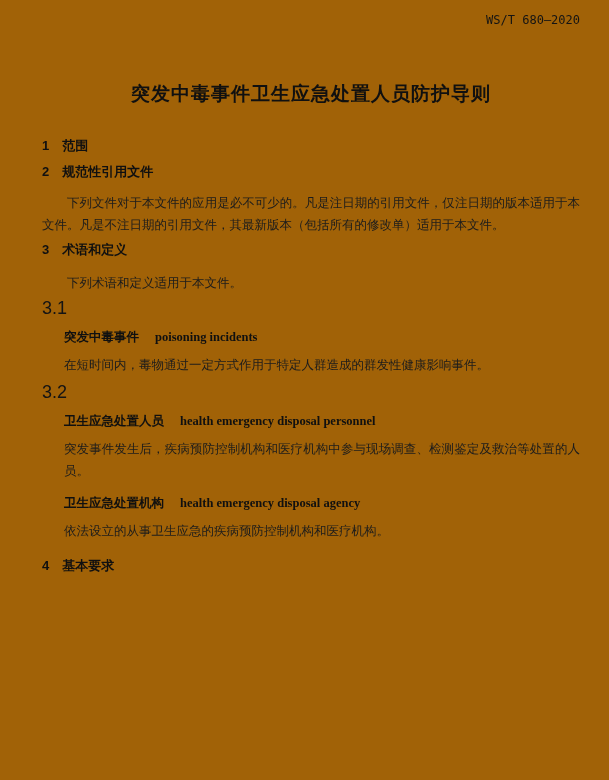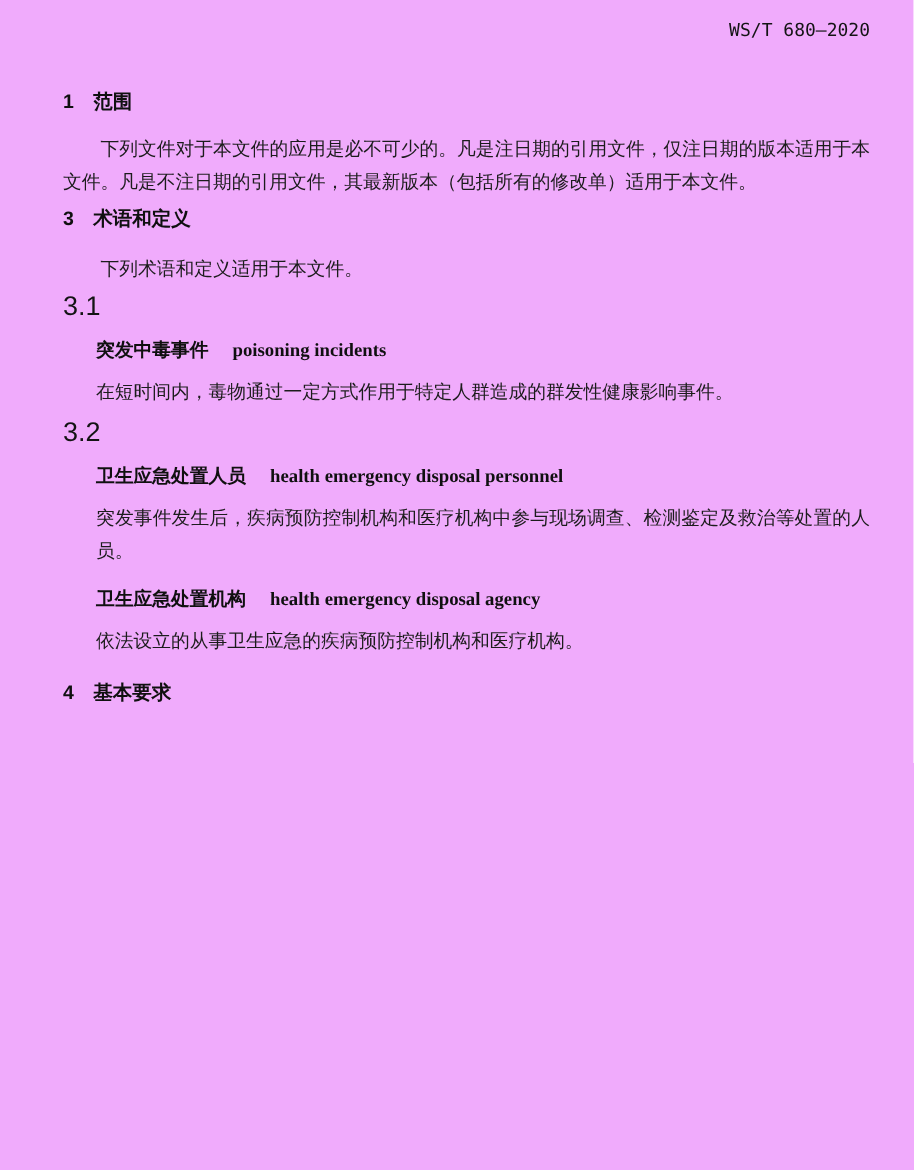--- a/index.html
+++ b/index.html
@@ -5,21 +5,21 @@
   html, body {
     margin: 0;
     padding: 0;
     background: #ffffff;
   }
   .page {
     position: relative;
     width: 609px;
     height: 780px;
     box-sizing: border-box;
-    background: #f0abfc;
+    background: #a16207;
     padding: 12px 29px 0 42px;
     font-family: "Liberation Serif", serif;
     color: #1c1c1c;
     overflow: hidden;
   }
   .doc-header {
     text-align: right;
     font-family: "DejaVu Sans Mono", monospace;
     font-size: 12px;
     line-height: 16px;
@@ -95,25 +95,29 @@
 </style>
 </head>
 <body>
 
 <div class="page">
 
   <div class="doc-header">
     <span class="doc-number">WS/T 680—2020</span>
   </div>
 
+  <h1 class="doc-title">突发中毒事件卫生应急处置人员防护导则</h1>
 
   <div class="sec-heading mt-h1">
     <span class="sec-num">1</span><span>范围</span>
   </div>
 
+  <div class="sec-heading mt-h2">
+    <span class="sec-num">2</span><span>规范性引用文件</span>
+  </div>
   <div class="body-block mt-p2">
     <p class="para">下列文件对于本文件的应用是必不可少的。凡是注日期的引用文件，仅注日期的版本适用于本文件。凡是不注日期的引用文件，其最新版本（包括所有的修改单）适用于本文件。</p>
   </div>
 
   <div class="sec-heading mt-h3">
     <span class="sec-num">3</span><span>术语和定义</span>
   </div>
   <p class="para mt-intro">下列术语和定义适用于本文件。</p>
 
   <div class="term-num mt-tnum1">3.1</div>

